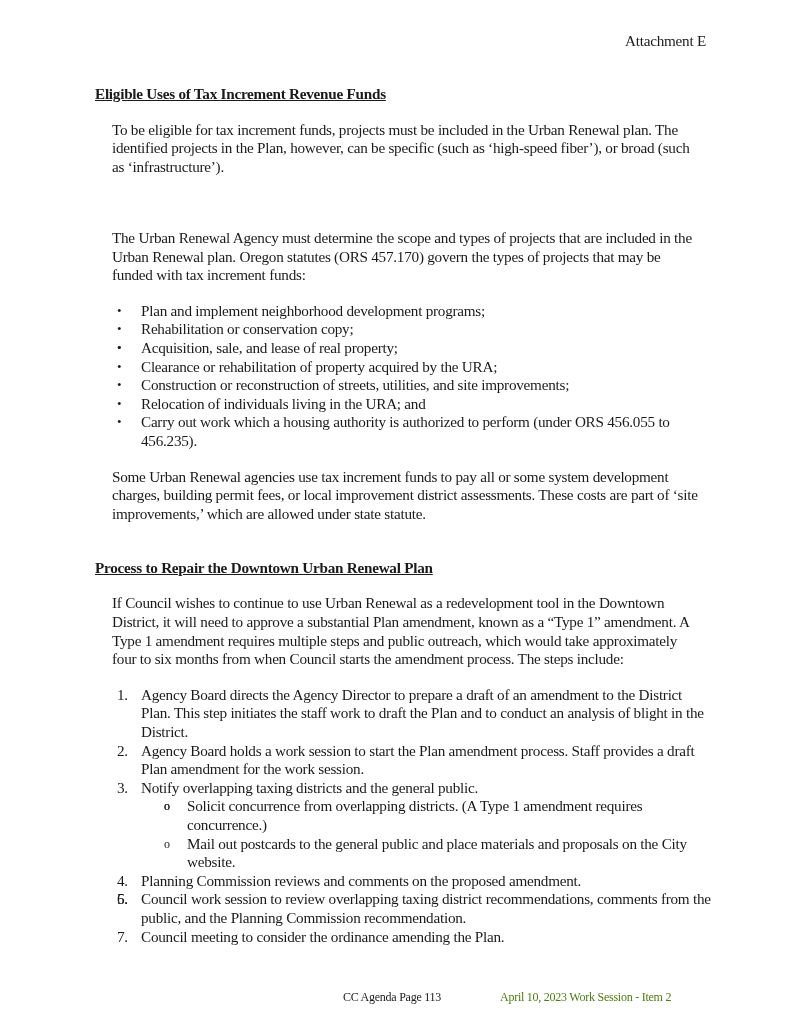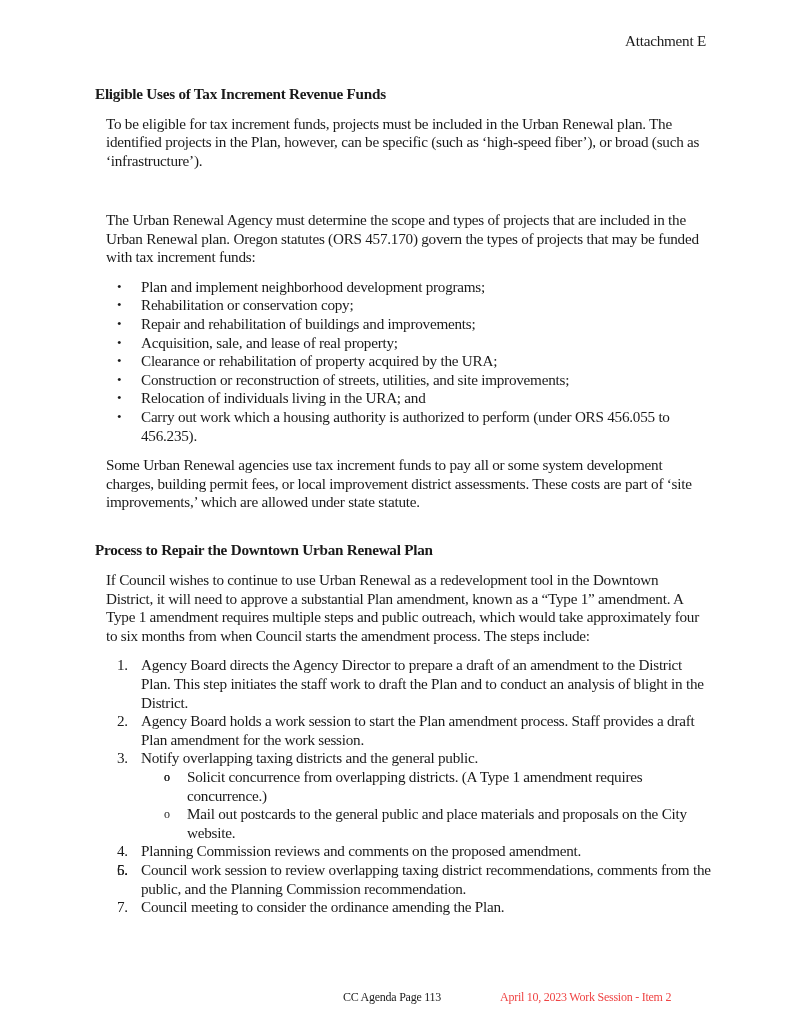--- a/index.html
+++ b/index.html
@@ -12,22 +12,22 @@
   }
   .page { position: absolute; left: 0; top: 0; width: 800px; height: 1035px; }
   .header-right {
     position: absolute; top: 31px; right: 94px;
     font-size: 15.2px; line-height: 20px;
   }
   .content {
     position: absolute; left: 95px; top: 85px; width: 620px;
     line-height: 18.6px;
   }
-  .heading { font-weight: bold; margin: 0; }
-  p { margin: 11px; }
+  .heading { font-weight: bold; margin: 0; text-decoration: underline; }
+  p { margin: 17px; }
   .gap { height: 18.6px; }
   ul.bullets { margin: 5px 0 6px 0; padding: 0; list-style: none; }
   ul.bullets li { position: relative; padding-left: 46px; }
   ul.bullets li .bullet {
     position: absolute; left: 22px; top: 0; font-size: 13px;
   }
   ol.steps { margin: 0; padding: 0; list-style: none; }
   ol.steps li { position: relative; padding-left: 46px; }
   ol.steps li .num { position: absolute; left: 22px; top: 0; }
   ul.sub { margin: 0; padding: 0; list-style: none; }
@@ -52,21 +52,21 @@
   <div class="content">
 
     <p class="heading">Eligible Uses of Tax Increment Revenue Funds</p>
     <p>To be eligible for tax increment funds, projects must be included in the Urban Renewal plan. The identified projects in the Plan, however, can be specific (such as ‘high-speed fiber’), or broad (such as ‘infrastructure’).</p>
     <div class="gap"></div>
     <p>The Urban Renewal Agency must determine the scope and types of projects that are included in the Urban Renewal plan. Oregon statutes (ORS 457.170) govern the types of projects that may be funded with tax increment funds:</p>
 
     <ul class="bullets">
       <li><span class="bullet">•</span><span>Plan and implement neighborhood development programs;</span></li>
       <li><span class="bullet">•</span><span>Rehabilitation or conservation copy;</span></li>
-      <li><span class="bullet">•</span><span>Repair and rehabilitation of buildings and improvements;</span></li>
+      <li><span class="bullet">•</span></li>
       <li><span class="bullet">•</span><span>Acquisition, sale, and lease of real property;</span></li>
       <li><span class="bullet">•</span><span>Clearance or rehabilitation of property acquired by the URA;</span></li>
       <li><span class="bullet">•</span><span>Construction or reconstruction of streets, utilities, and site improvements;</span></li>
       <li><span class="bullet">•</span><span>Relocation of individuals living in the URA; and</span></li>
       <li><span class="bullet">•</span><span>Carry out work which a housing authority is authorized to perform (under ORS 456.055 to 456.235).</span></li>
     </ul>
 
     <p>Some Urban Renewal agencies use tax increment funds to pay all or some system development charges, building permit fees, or local improvement district assessments. These costs are part of ‘site improvements,’ which are allowed under state statute.</p>
     <div class="gap"></div>
 
@@ -85,15 +85,15 @@
       </li>
       <li><span class="num">4.</span><span>Planning Commission reviews and comments on the proposed amendment.</span></li>
       <li><span class="num">5.</span></li>
       <li><span class="num">6.</span><span>Council work session to review overlapping taxing district recommendations, comments from the public, and the Planning Commission recommendation.</span></li>
       <li><span class="num">7.</span><span>Council meeting to consider the ordinance amending the Plan.</span></li>
     </ol>
   </div>
 
   <div class="footer">
     <span class="page-label">CC Agenda Page 113</span>
-    <span class="session-label" style="color: #ef4444;">April 10, 2023 Work Session - Item 2</span>
+    <span class="session-label" style="color: #4d7c0f;">April 10, 2023 Work Session - Item 2</span>
   </div>
 </div>
 
 </body></html>

